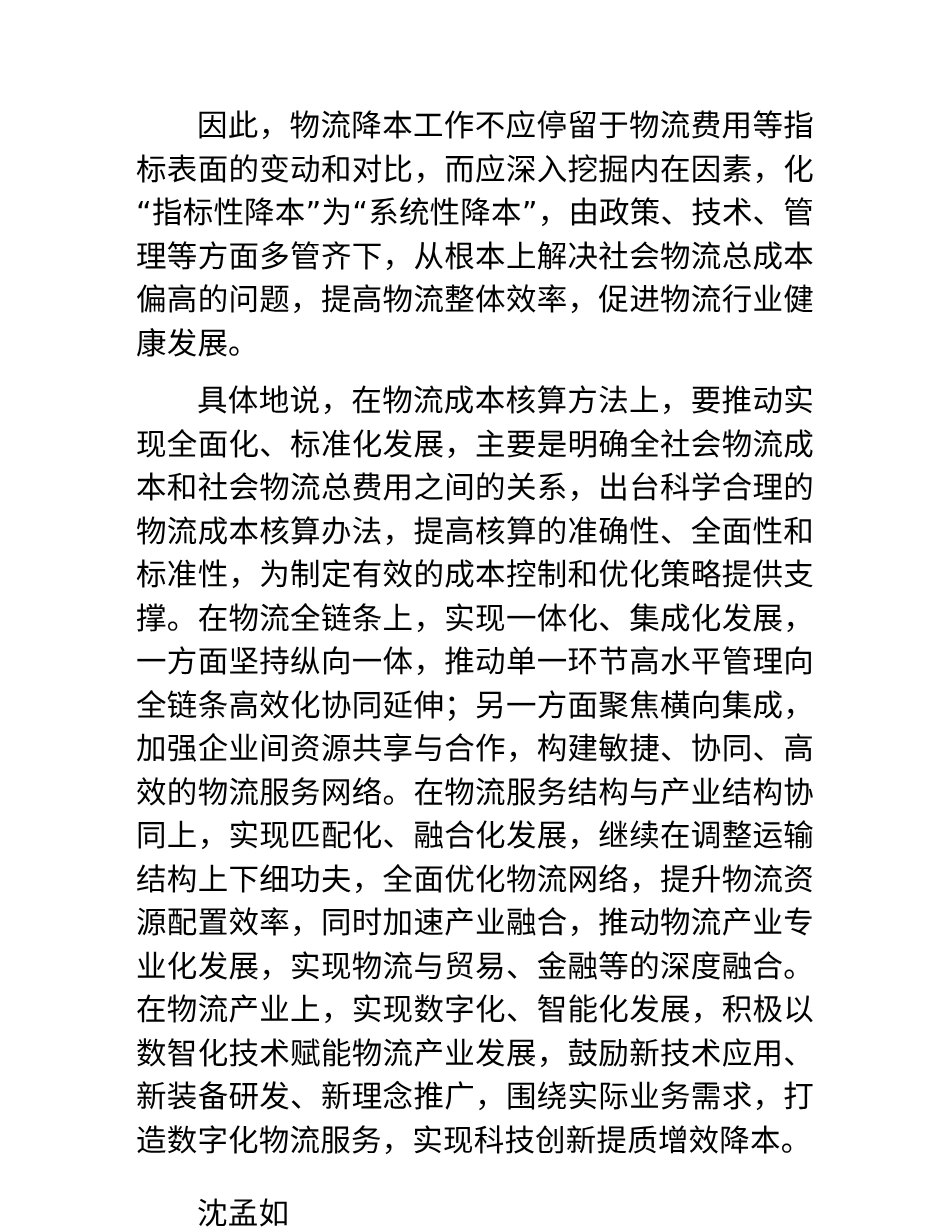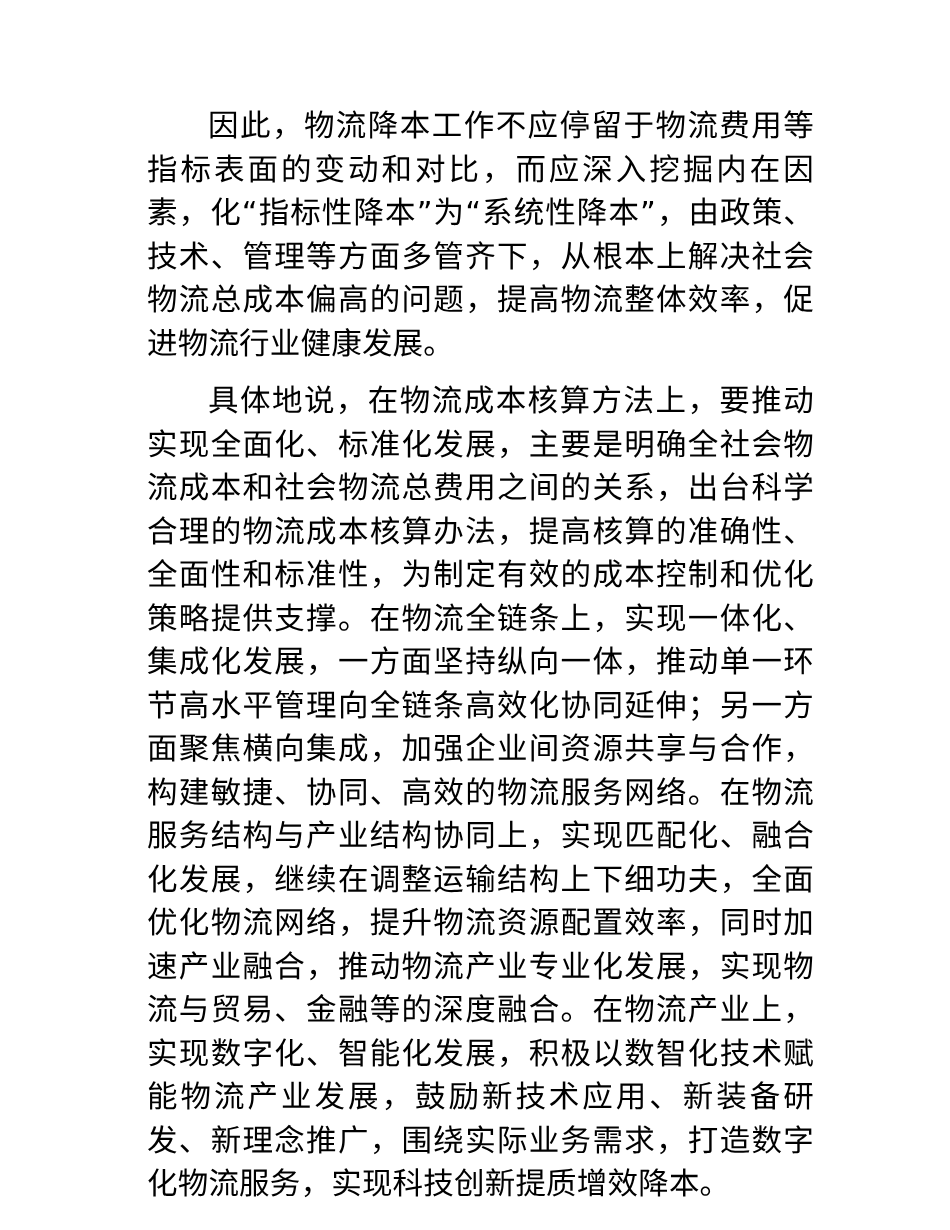--- a/index.html
+++ b/index.html
@@ -23,21 +23,21 @@
     box-sizing: border-box;
     overflow: hidden;
   }
   .text-column {
     position: absolute;
     left: 136px;
     top: 104px;
     width: 678px;
   }
   .para {
-    margin: 0 0 0 11px;
+    margin: 0 0 0 0;
     font-size: 30.5px;
     line-height: 43.5px;
     letter-spacing: 0.2px;
     text-align: justify;
     text-justify: inter-ideograph;
     text-indent: 2em;
     word-break: break-all;
     font-weight: 400;
   }
   .para + .para {

